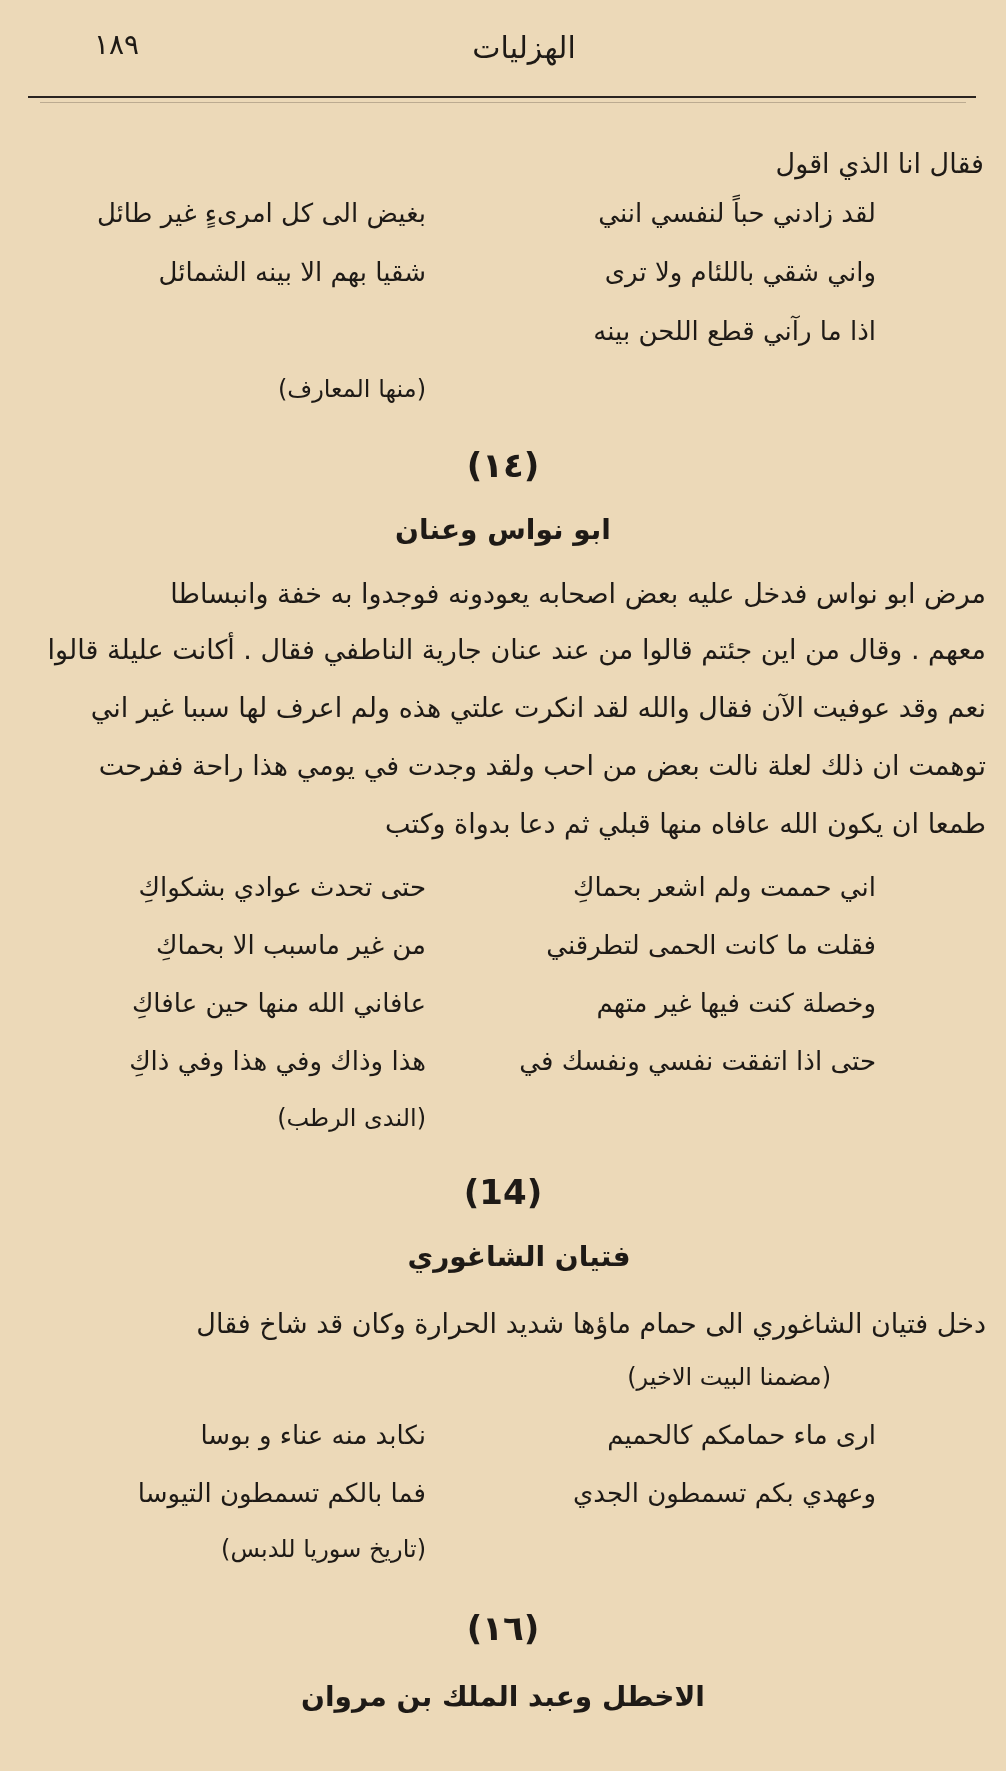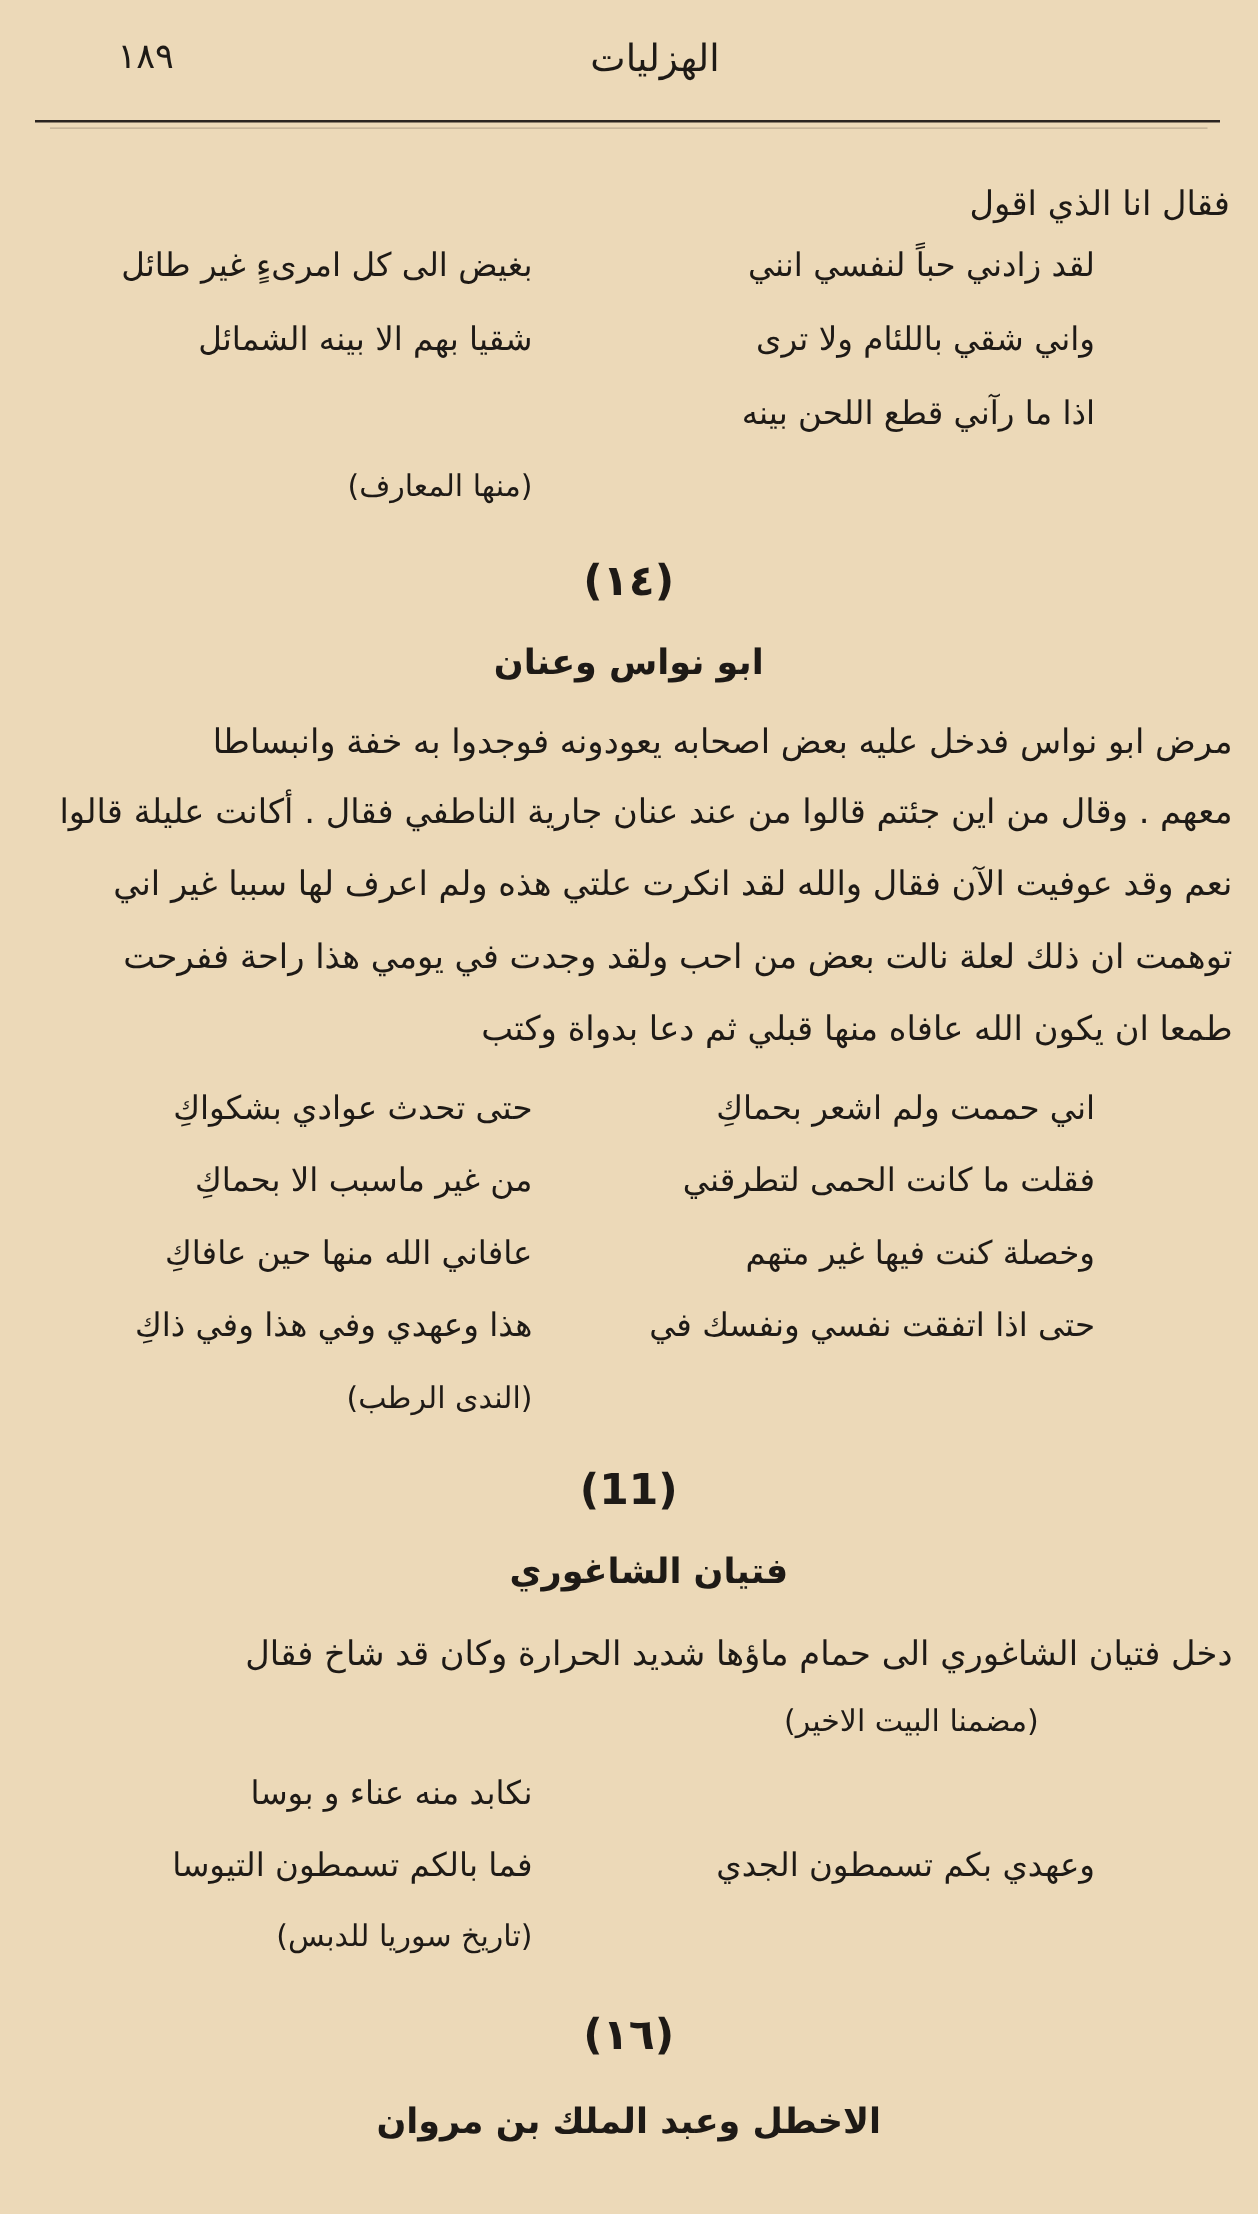--- a/index.html
+++ b/index.html
@@ -50,28 +50,29 @@
   <div class="line" style="top:752px;">توهمت ان ذلك لعلة نالت بعض من احب ولقد وجدت في يومي هذا راحة ففرحت</div>
   <div class="line" style="top:810px;">طمعا ان يكون الله عافاه منها قبلي ثم دعا بدواة وكتب</div>
 
   <div class="verse-r" style="top:872px;">اني حممت ولم اشعر بحماكِ</div>
   <div class="verse-l" style="top:872px;">حتى تحدث عوادي بشكواكِ</div>
   <div class="verse-r" style="top:930px;">فقلت ما كانت الحمى لتطرقني</div>
   <div class="verse-l" style="top:930px;">من غير ماسبب الا بحماكِ</div>
   <div class="verse-r" style="top:988px;">وخصلة كنت فيها غير متهم</div>
   <div class="verse-l" style="top:988px;">عافاني الله منها حين عافاكِ</div>
   <div class="verse-r" style="top:1046px;">حتى اذا اتفقت نفسي ونفسك في</div>
-  <div class="verse-l" style="top:1046px;">هذا وعهدي وفي هذا وفي ذاكِ</div>
+  <div class="verse-l" style="top:1046px;">هذا وذاك وفي هذا وفي ذاكِ</div>
   <div class="src" style="top:1104px;">(الندى الرطب)</div>
 
-  <div class="center secnum" style="top:1172px;">(11)</div>
+  <div class="center secnum" style="top:1172px;">(14)</div>
   <div class="center sectitle" style="top:1240px;padding-left:32px;">فتيان الشاغوري</div>
   <div class="line" style="top:1310px;">دخل فتيان الشاغوري الى حمام ماؤها شديد الحرارة وكان قد شاخ فقال</div>
   <div class="line" style="top:1365px; right:175px; font-size:24px;">(مضمنا البيت الاخير)</div>
 
+  <div class="verse-r" style="top:1420px;">ارى ماء حمامكم كالحميم</div>
   <div class="verse-l" style="top:1420px;">نكابد منه عناء و بوسا</div>
   <div class="verse-r" style="top:1478px;">وعهدي بكم تسمطون الجدي</div>
   <div class="verse-l" style="top:1478px;">فما بالكم تسمطون التيوسا</div>
   <div class="src" style="top:1535px;">(تاريخ سوريا للدبس)</div>
 
   <div class="center secnum" style="top:1608px;">(١٦)</div>
   <div class="center sectitle" style="top:1680px;">الاخطل وعبد الملك بن مروان</div>
 </div>
 
 </body></html>

